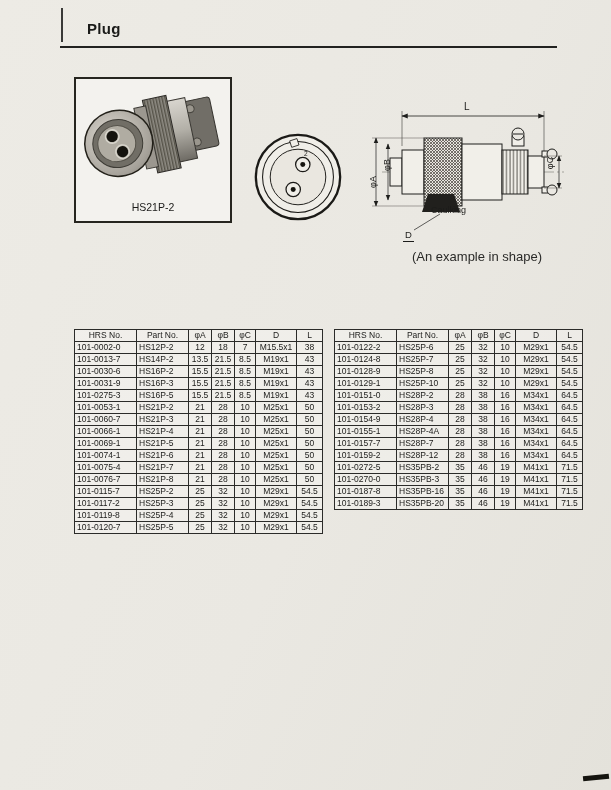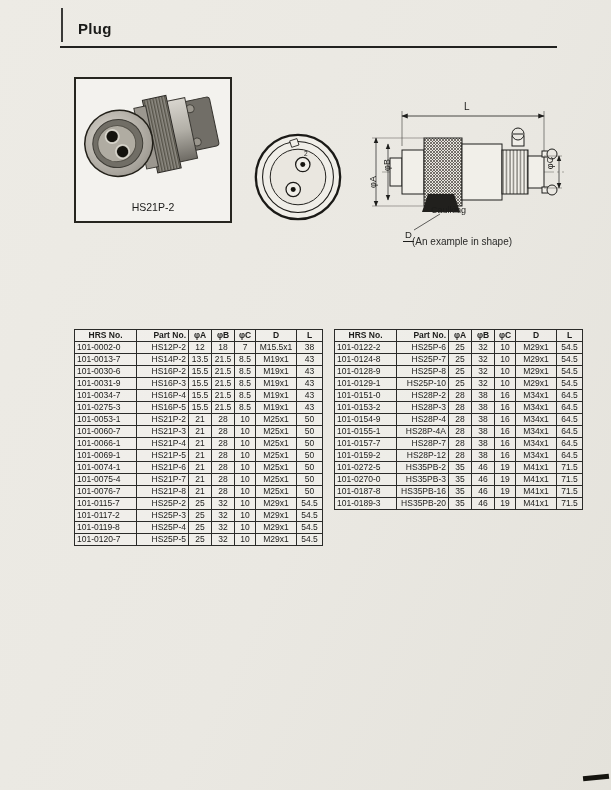--- a/index.html
+++ b/index.html
@@ -7,21 +7,21 @@
   body {
     position:relative;
     background: linear-gradient(115deg,#edebe5 0%, #eae8e2 55%, #e4e2db 100%);
     font-family:"Liberation Sans", sans-serif;
     color:#1b1b19;
     overflow:hidden;
   }
   .abs { position:absolute; }
 
   .edge-mark { left:61px; top:8px; width:2px; height:34px; background:#3a3a38; }
-  .page-title { left:78px; top:20px; font-size:15px; font-weight:bold; letter-spacing:0.3px; }
+  .page-title { left:87px; top:20px; font-size:15px; font-weight:bold; letter-spacing:0.3px; }
   .title-rule { left:60px; top:46px; width:497px; height:2px; background:#222220; }
 
   
   .photo-box {
     left:74px; top:77px; width:158px; height:146px;
     border:2px solid #26251f;
     background:#f3f2ee;
   }
   .photo-box svg { position:absolute; left:0; top:2px; }
   .photo-caption {
@@ -33,42 +33,42 @@
   .side-view { left:362px; top:98px; }
 
   .lbl { position:absolute; font-size:9px; color:#1c1c1a; white-space:nowrap; }
   .vlabel { display:inline-block; transform:rotate(-90deg); }
   .lbl-l { left:464px; top:101px; font-size:10px; }
   .lbl-phib { left:381px; top:160px; }
   .lbl-phia { left:367px; top:177px; }
   .lbl-phic { left:544px; top:158px; }
   .lbl-caulking { left:431px; top:205px; font-size:9px; }
   .lbl-d { left:403px; top:229px; font-size:9.5px; border-bottom:1px solid #1c1c1a; padding:0 2px 1px; }
-  .lbl-example { left:412px; top:236px; font-size:10px; color:#2a2a28; }
+  .lbl-example { left:412px; top:249px; font-size:13px; color:#2a2a28; }
   .pin-label { left:304px; top:150px; font-size:6.5px; }
 
   
   table.spec {
     position:absolute;
     border-collapse:collapse;
     font-size:8.5px;
     border:1.5px solid #222220;
     background:rgba(255,255,255,0.25);
   }
   table.spec th, table.spec td {
     border:1px solid #2b2b29;
     height:11px; line-height:11px;
     padding:0 2px;
     text-align:center;
     white-space:nowrap;
   }
-  table.spec th { font-weight:bold; }
+  table.spec th { font-weight:normal; }
   table.spec td:nth-child(-n+2) { text-align:left; }
   table.spec th:nth-child(1), table.spec td:nth-child(1) { width:62px; }
-  table.spec th:nth-child(2), table.spec td:nth-child(2) { width:52px;text-align:right; }
+  table.spec th:nth-child(2), table.spec td:nth-child(2) { width:52px; }
   table.spec th:nth-child(3), table.spec td:nth-child(3) { width:23px; }
   table.spec th:nth-child(4), table.spec td:nth-child(4) { width:23px; }
   table.spec th:nth-child(5), table.spec td:nth-child(5) { width:21px; }
   table.spec th:nth-child(6), table.spec td:nth-child(6) { width:41px; }
   table.spec th:nth-child(7), table.spec td:nth-child(7) { width:26px; }
   .left-table  { left:74px;  top:329px; }
   .right-table { left:334px; top:329px; }
 
   .page-number { left:572px; top:756px; font-size:12.5px; font-weight:bold;margin-top:36px; }
   .corner-artifact { right:2px; bottom:10px; width:26px; height:5px; background:#15140f; transform:rotate(-6deg); }
@@ -233,29 +233,20 @@
       <tr>
         <td>101-0031-9</td>
         <td>HS16P-3</td>
         <td>15.5</td>
         <td>21.5</td>
         <td>8.5</td>
         <td>M19x1</td>
         <td>43</td>
       </tr>
       <tr>
-        <td>101-0034-7</td>
-        <td>HS16P-4</td>
-        <td>15.5</td>
-        <td>21.5</td>
-        <td>8.5</td>
-        <td>M19x1</td>
-        <td>43</td>
-      </tr>
-      <tr>
         <td>101-0275-3</td>
         <td>HS16P-5</td>
         <td>15.5</td>
         <td>21.5</td>
         <td>8.5</td>
         <td>M19x1</td>
         <td>43</td>
       </tr>
       <tr>
         <td>101-0053-1</td>

